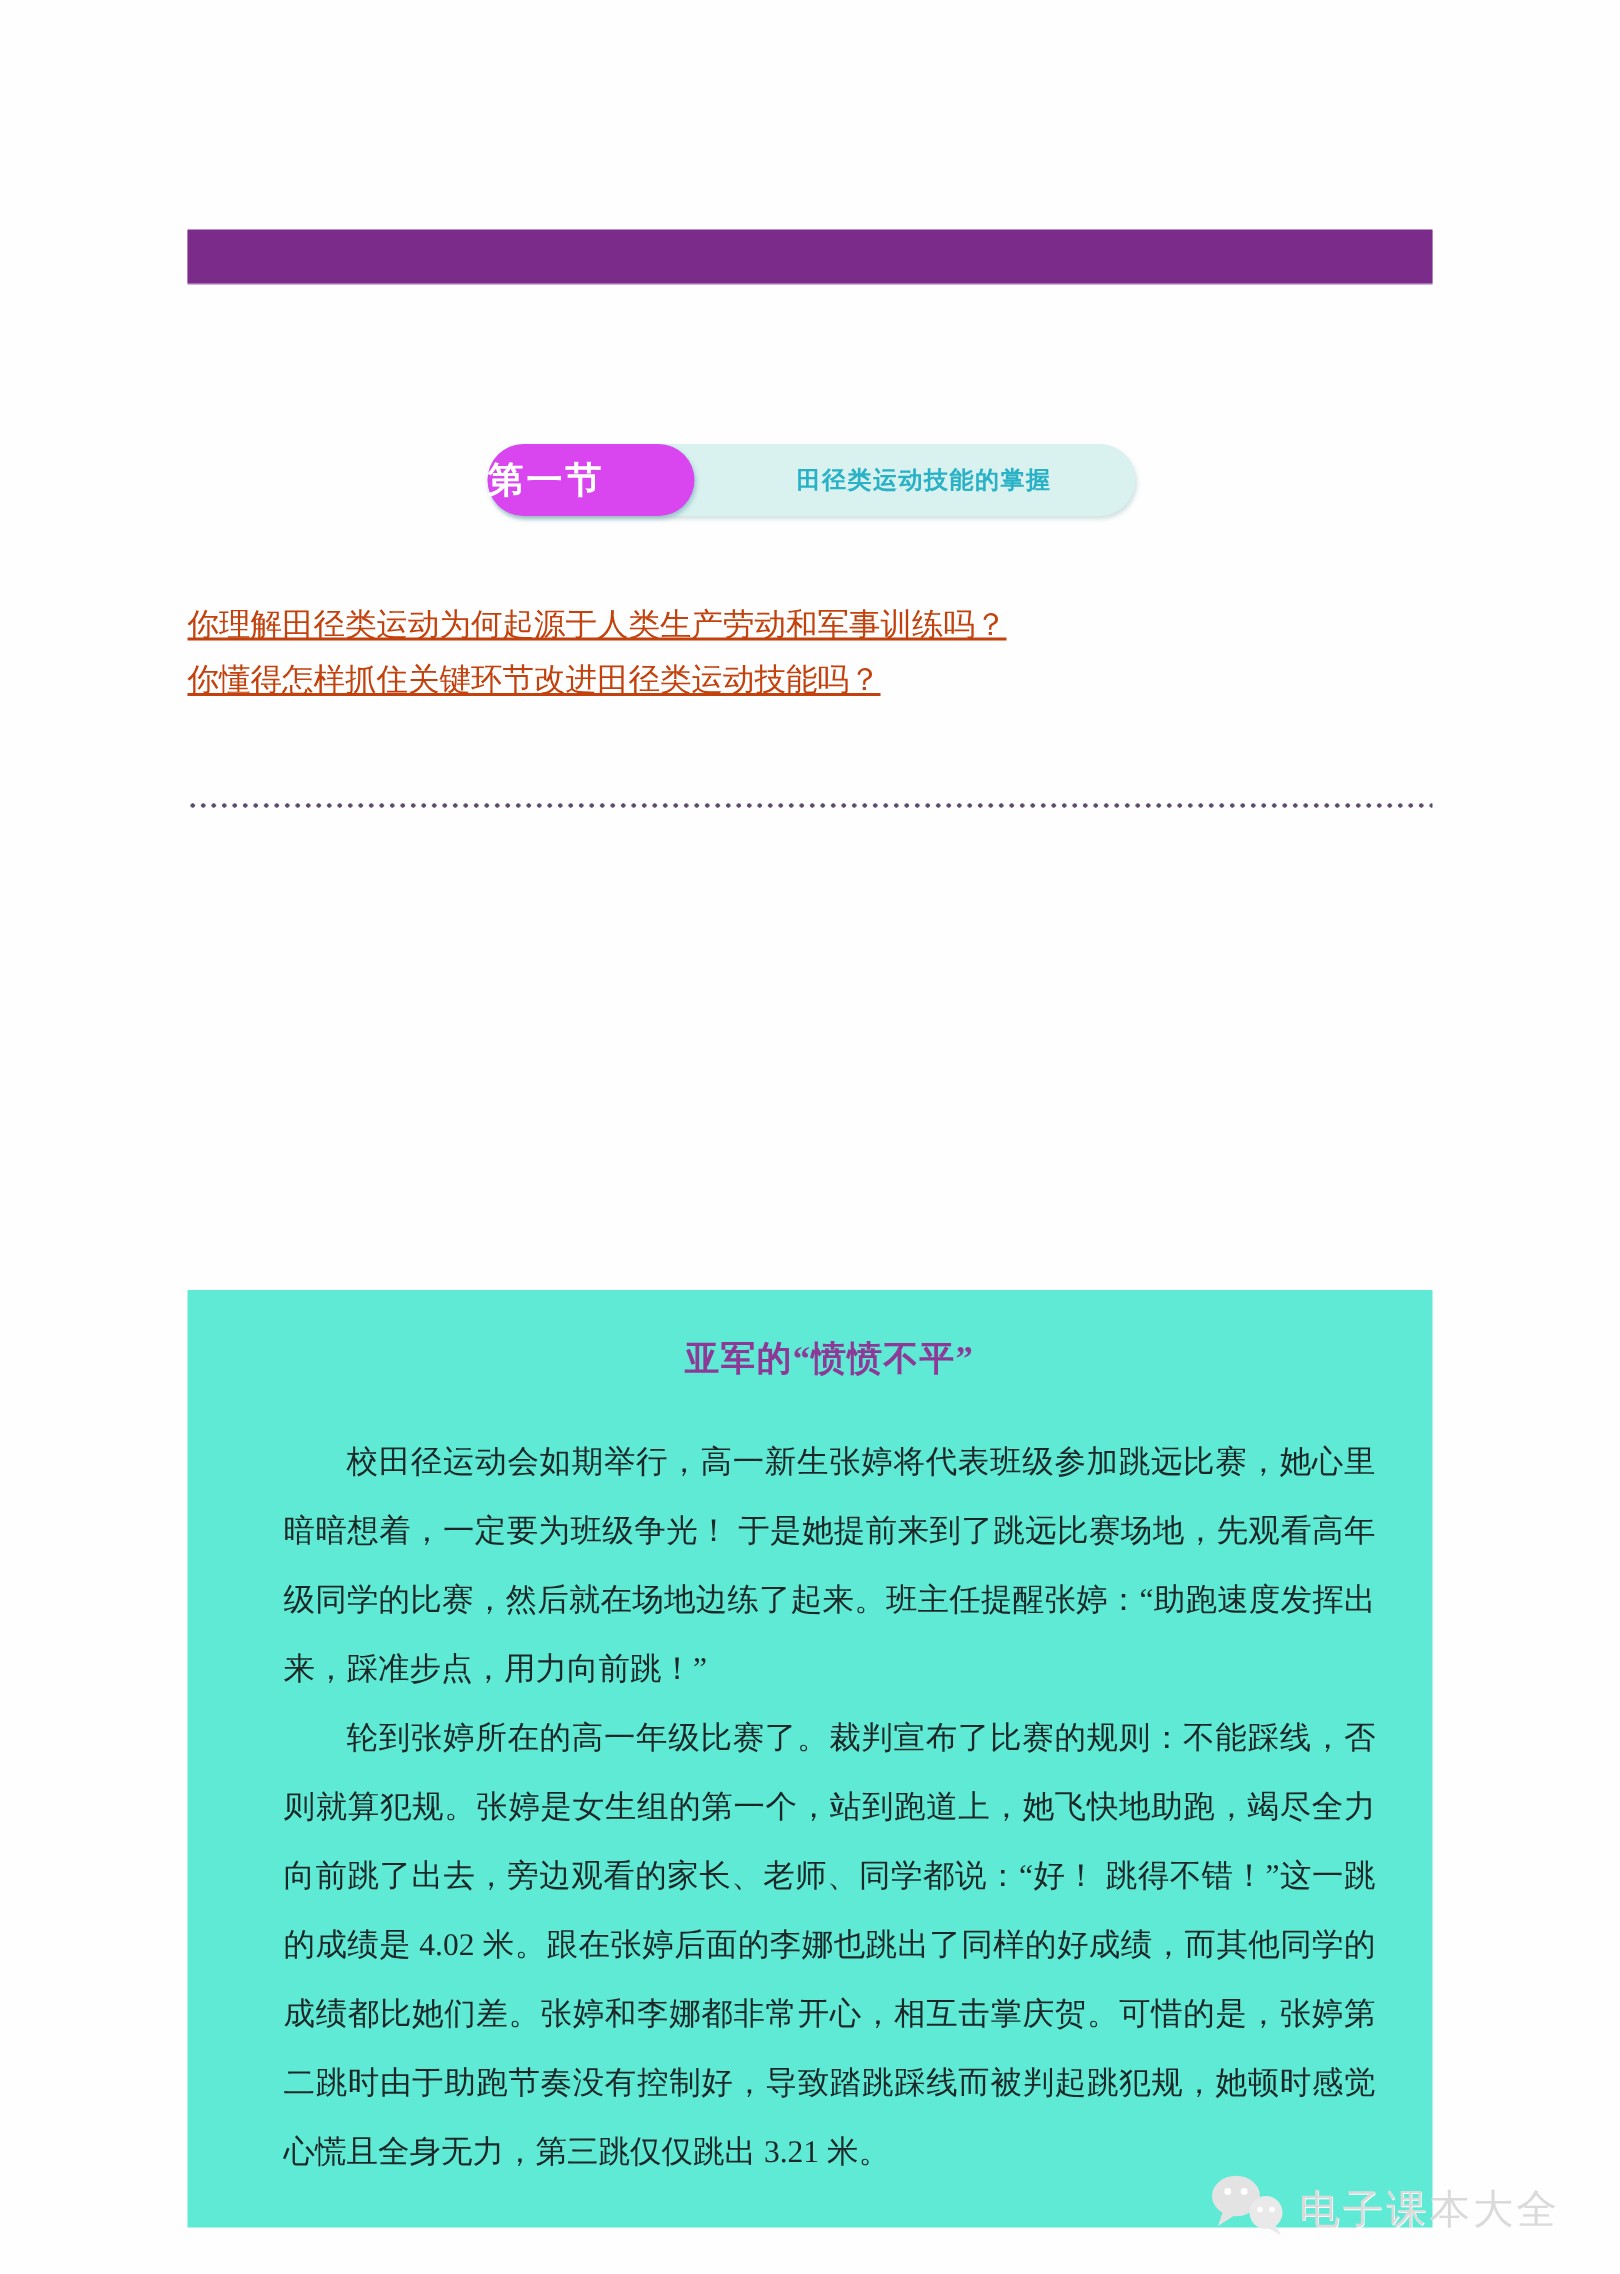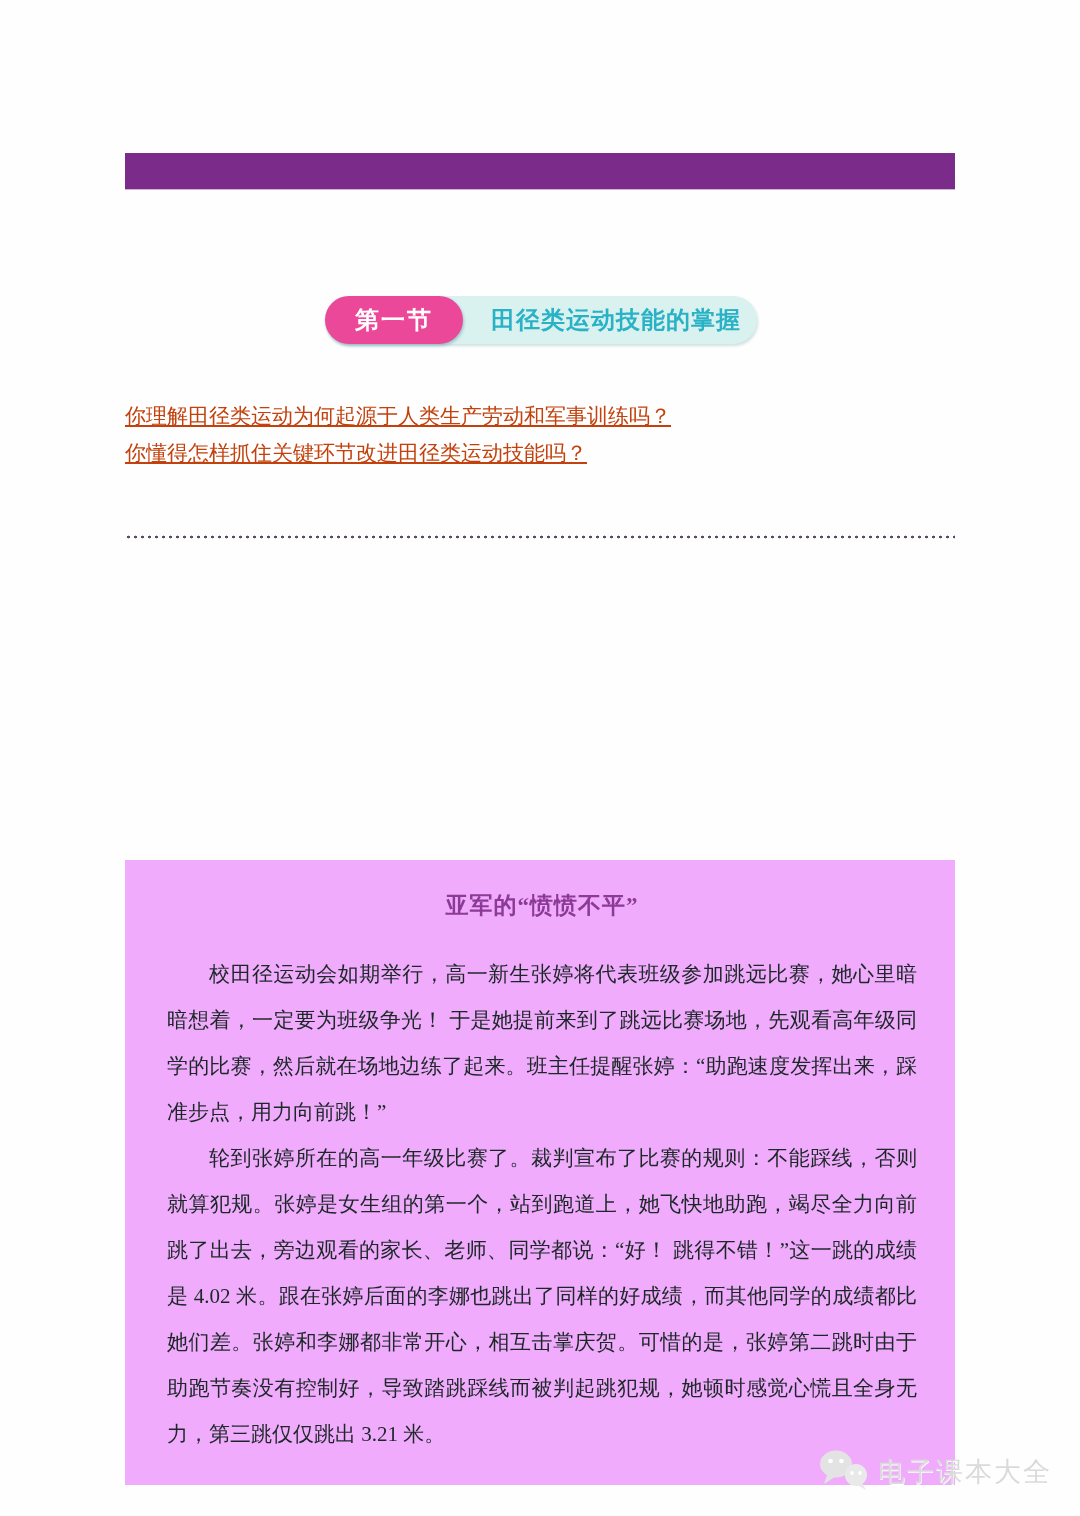--- a/index.html
+++ b/index.html
@@ -45,35 +45,34 @@
     box-shadow: 1px 2px 3px rgba(120,170,170,0.35);
     display: flex;
     align-items: center;
     justify-content: center;
     padding-left: 150px;
     box-sizing: border-box;
   }
   .badge-title {
     font-family: "Liberation Sans", "DejaVu Sans", sans-serif;
     font-weight: bold;
-    font-size: 24px;
+    font-size: 16px;
     letter-spacing: 1px;
     color: #29b2c6;
   }
   .badge-dark {
     position: absolute;
     left: 0; top: 0;
     width: 138px;
     height: 48px;
-    background: #ec4899;
+    background: #d946ef;
     border-radius: 24px;
     box-shadow: 1px 2px 3px rgba(40,120,140,0.35);
     display: flex;
     align-items: center;
-    justify-content: center;
   }
   .badge-dark span {
     font-family: "Liberation Sans", "DejaVu Sans", sans-serif;
     font-weight: bold;
     font-size: 24px;
     letter-spacing: 2px;
     color: #ffffff;
   }
 
   
@@ -118,23 +117,23 @@
     text-indent: 2em;
   }
 
   
   .story-box {
     position: absolute;
     left: 125px;
     top: 860px;
     width: 830px;
     min-height: 500px;
-    background: #f0abfc;
+    background: #5eead4;
     box-sizing: border-box;
-    padding: 30px 38px 28px 42px;
+    padding: 30px 38px 28px 64px;
   }
   .story-box h3 {
     margin: 0 0 30px 0;
     text-align: center;
     font-size: 23px;
     font-weight: bold;
     color: #8d3a97;
     letter-spacing: 1px;
   }
   .story-box p {
@@ -169,21 +168,21 @@
   .volume {
     margin-left: 26px;
     font-size: 20px;
     color: #2a2a2a;
     letter-spacing: 1px;
   }
 
   
   .watermark {
     position: absolute;
-    right: 28px;
+    right: 40px;
     top: 1447px;
     display: flex;
     align-items: center;
     gap: 8px;
   }
   .watermark .wm-text {
     font-size: 27px;
     letter-spacing: 2px;
     color: #dadada;
     text-shadow: 0.5px 0.5px 0 #ffffff;

